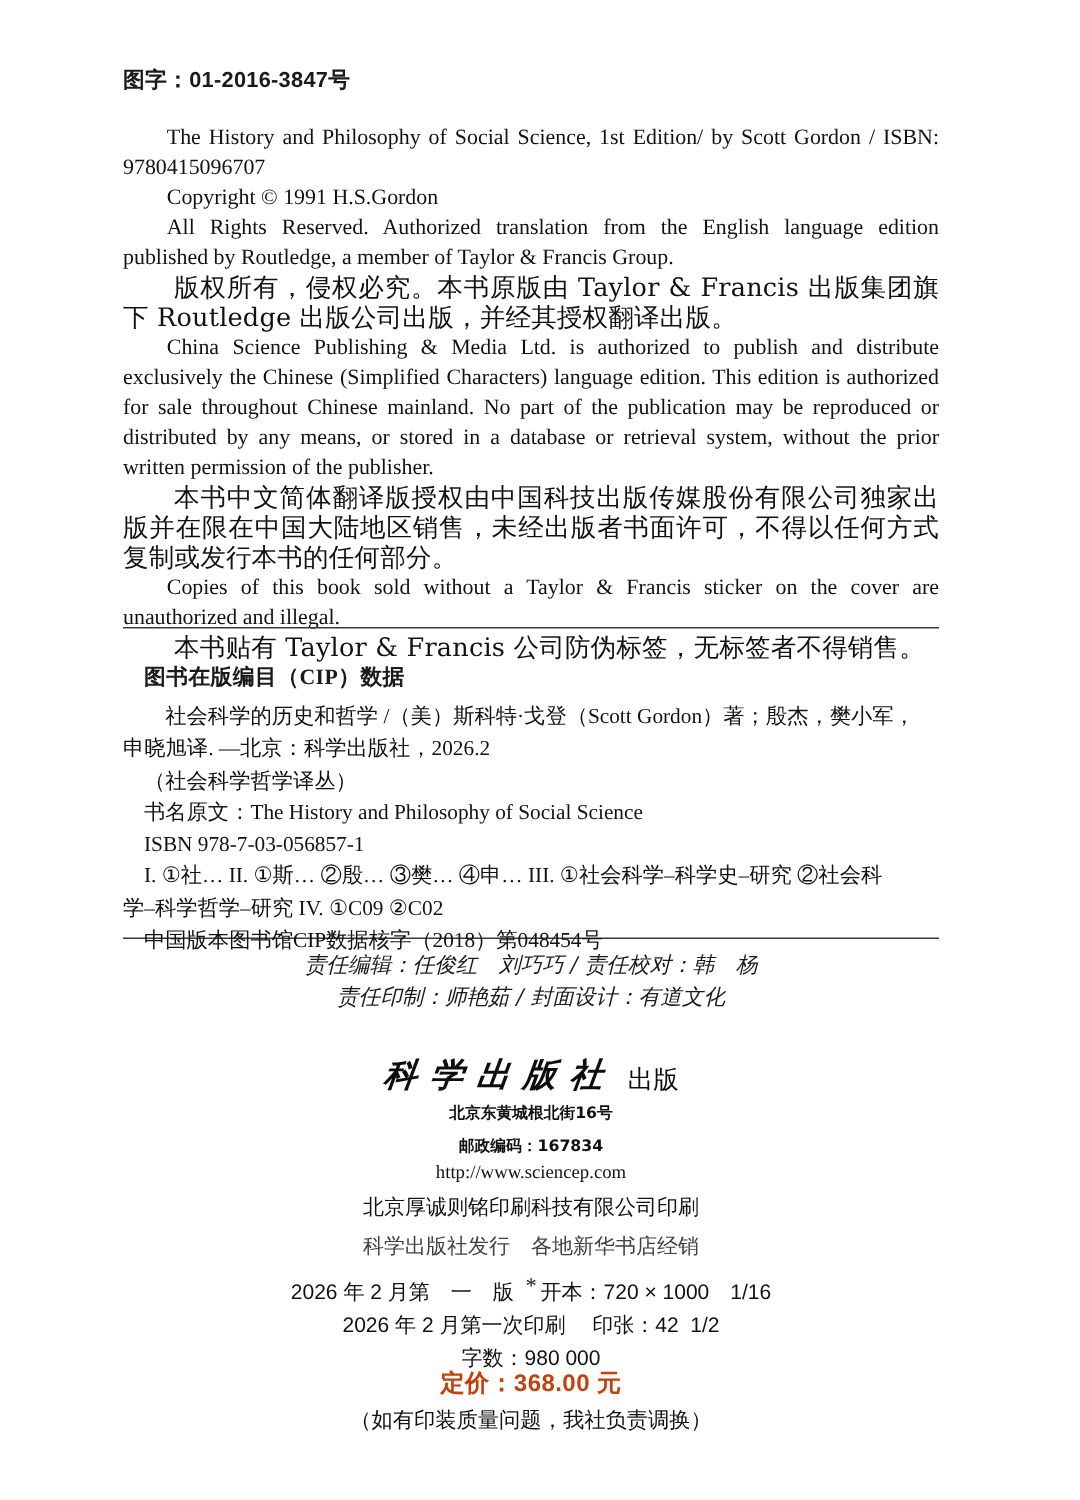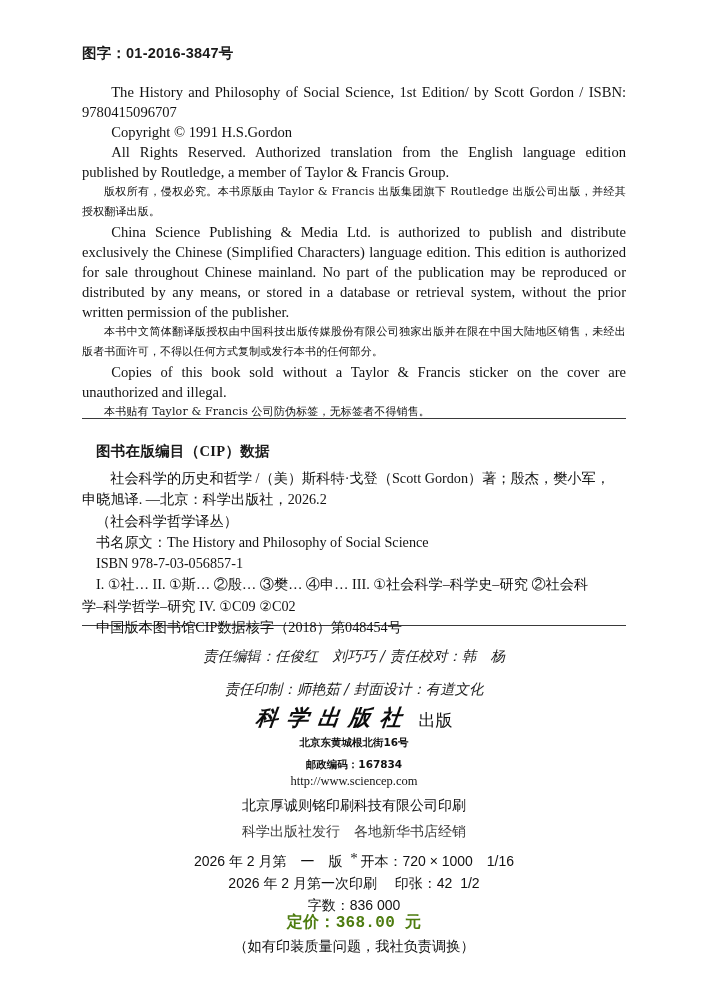--- a/index.html
+++ b/index.html
@@ -49,21 +49,21 @@
     margin: 0;
     text-align: justify;
     text-justify: inter-character;
     font-size: 14.6px;
     line-height: 20px;
     text-indent: 2em;
     color: #111;
   }
   .para.cn {
     font-family: "DejaVu Serif", "Liberation Serif", serif;
-    font-size: 11px;
+    font-size: 17px;
     letter-spacing: 0.15px;
   }
 
   
   .rule {
     position: absolute;
     left: 0;
     width: 544px;
     height: 1px;
     background: #3a3a3a;
@@ -109,21 +109,21 @@
     left: 0;
     top: 634px;
     width: 544px;
     text-align: center;
     font-family: "DejaVu Serif", "Liberation Serif", serif;
     font-style: italic;
     font-size: 14.4px;
     line-height: 21px;
     color: #1a1a1a;
   }
-  .credits div { white-space: pre; margin-top: 12px; }
+  .credits div { white-space: pre; }
 
   
   .publisher {
     position: absolute;
     left: 0;
     top: 706px;
     width: 544px;
     text-align: center;
   }
   .logo-row {
@@ -202,25 +202,25 @@
     color: #111;
   }
   .imprint div { white-space: pre; }
 
   .price {
     position: absolute;
     left: 0;
     top: 912px;
     width: 544px;
     text-align: center;
-    font-family: Liberation Mono, monospace;
+    font-family: Liberation Sans, sans-serif;
     font-weight: bold;
     font-size: 16px;
     letter-spacing: 0.3px;
-    color: #4d7c0f;
+    color: #c2410c;
   }
   .note {
     position: absolute;
     left: 0;
     top: 937px;
     width: 544px;
     text-align: center;
     font-family: "DejaVu Serif", "Liberation Serif", serif;
     font-size: 14.2px;
     color: #111;
@@ -273,19 +273,19 @@
     <div class="addr">邮政编码：167834</div>
     <div class="url">http://www.sciencep.com</div>
     <div class="printer">北京厚诚则铭印刷科技有限公司印刷</div>
     <div class="distrib">科学出版社发行　各地新华书店经销</div>
     <div class="star">*</div>
   </div>
 
   <div class="imprint">
     <div>2026 年 2 月第　一　版　 开本：720 × 1000　1/16</div>
     <div>2026 年 2 月第一次印刷　 印张：42  1/2</div>
-    <div>字数：836 000</div>
+    <div>字数：980 000</div>
   </div>
 
   <div class="price">定价：368.00 元</div>
   <div class="note">（如有印装质量问题，我社负责调换）</div>
 
 </div>
 
 </body></html>

